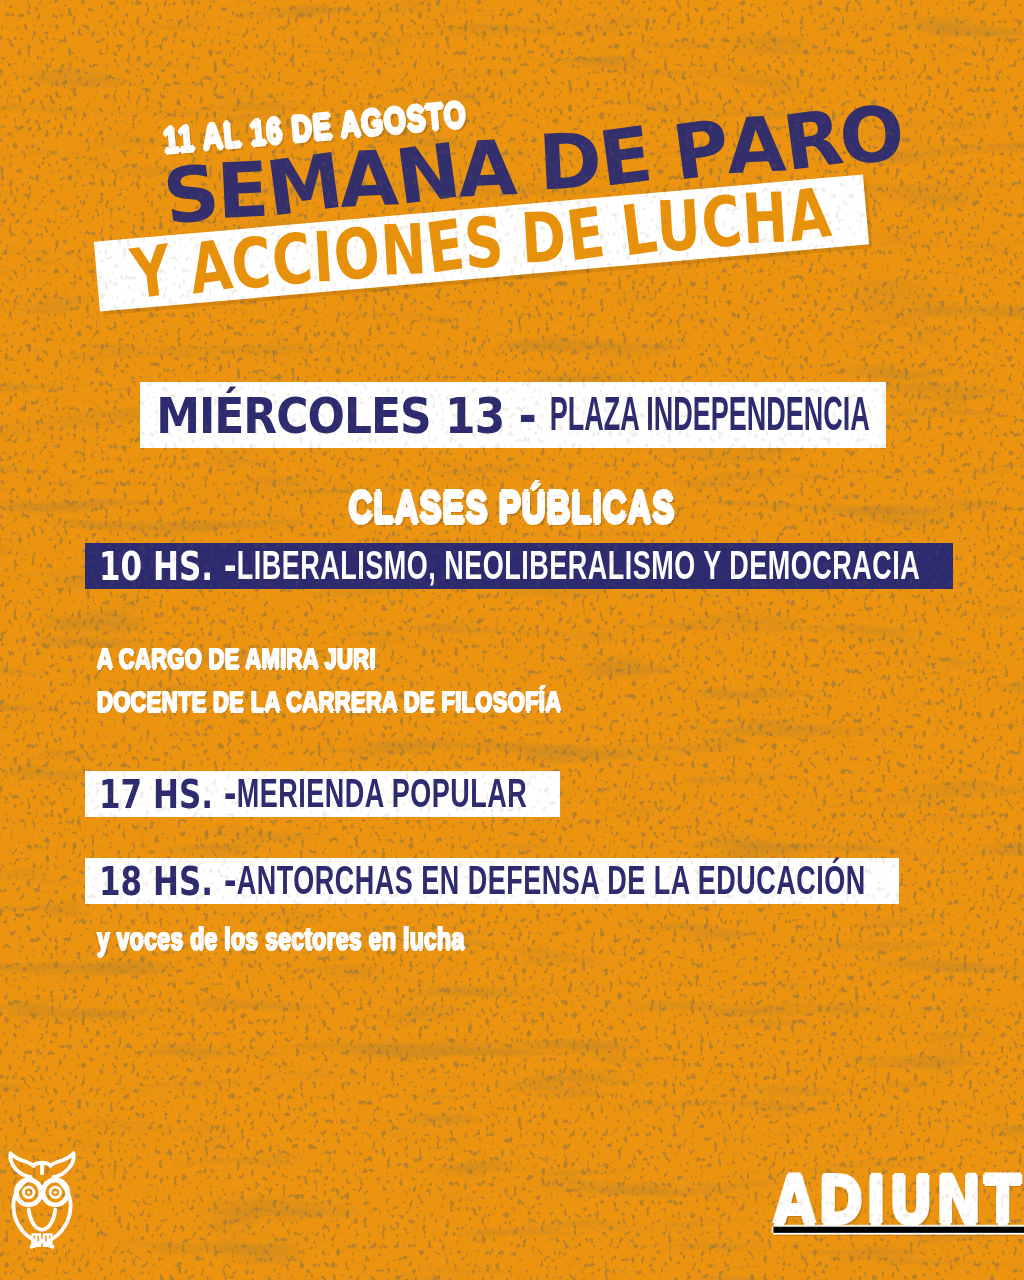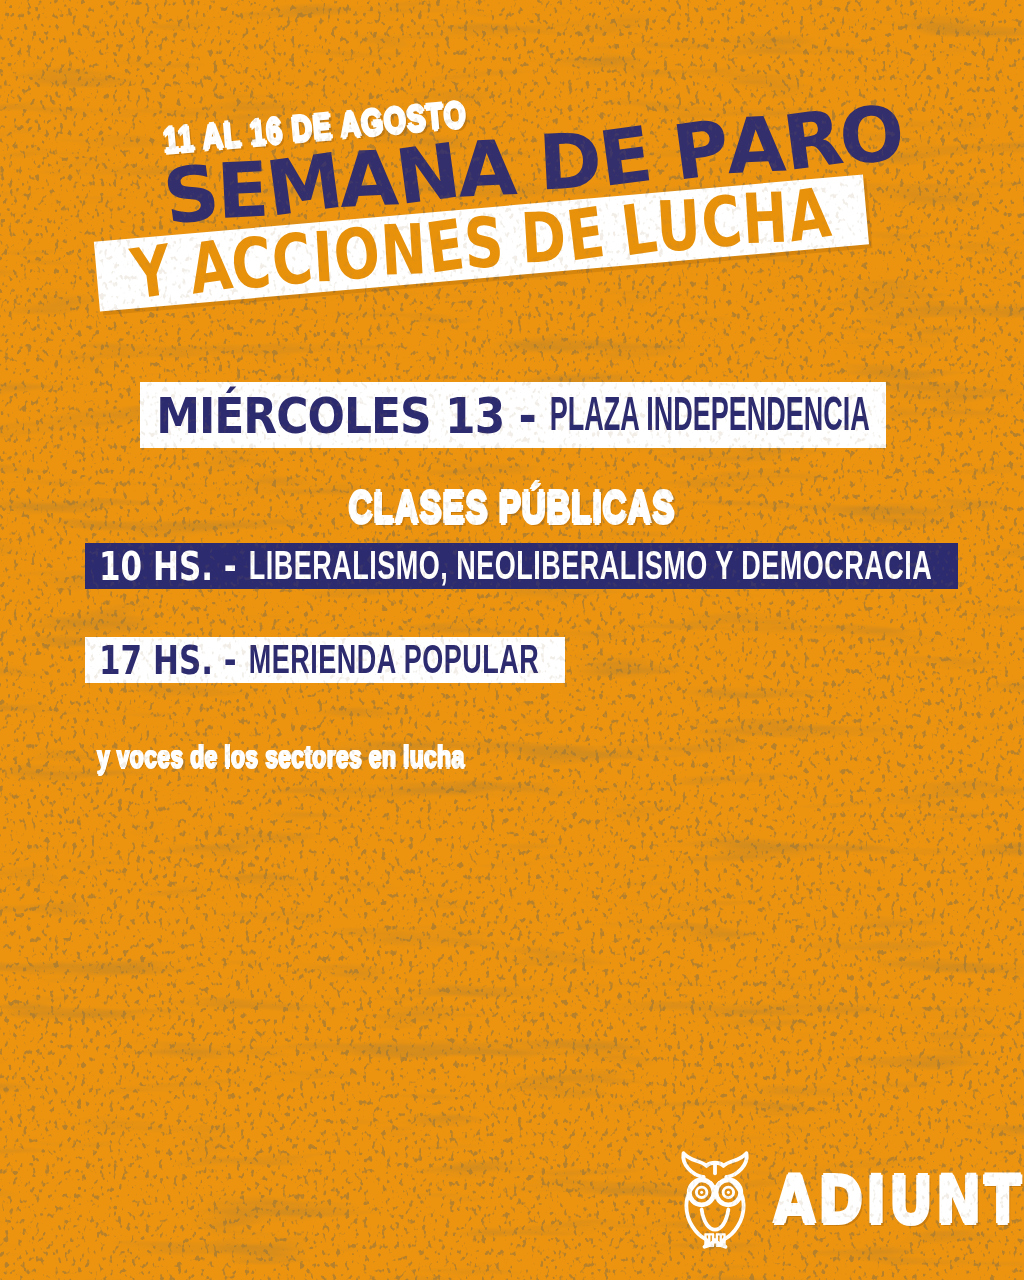--- a/index.html
+++ b/index.html
@@ -70,25 +70,25 @@
   
   .section-heading {
     position:absolute; left:0; top:482px; width:100%; text-align:center; z-index:2;
     color:var(--white,#fff); font-weight:bold; font-size:33px; letter-spacing:1px;
     transform:scaleY(1.35); transform-origin:center top;
   }
 
   
   .events { position:absolute; left:85px; top:543px; z-index:2; }
   .event { margin-bottom:48px; }
-  .event:nth-child(3) { margin-bottom:53px; }
+  .event:nth-child(3) { margin-bottom:41px; }
   .event:last-child { margin-bottom:0; }
   .event-banner {
-    display:inline-flex; align-items:center; gap:12px;
-    height:46px; padding:0 26px 0 14px;
+    display:inline-flex; align-items:center; 
+    height:46px; padding:0 33px 0 14px;
   }
   .event--navy .event-banner { background:var(--navy,#2D2B70); color:var(--white,#fff); }
   .event--white .event-banner { background:var(--white,#fff); color:var(--navy,#2D2B70); }
   .event-time {
     font-family:"DejaVu Sans",sans-serif; font-weight:bold; font-size:31px;
     white-space:nowrap; transform:scaleY(1.25); transform-origin:left center;
   }
   .event-title {
     font-weight:bold; font-size:27px; letter-spacing:.5px; white-space:nowrap;
     transform:scaleY(1.5); transform-origin:left center;
@@ -98,21 +98,21 @@
     width:max-content; font-weight:bold; font-size:22px; line-height:43px;
     letter-spacing:.3px; transform:scaleY(1.3); transform-origin:left center;
     text-shadow:1px 0 currentColor,-1px 0 currentColor,0 1px currentColor,
                 1.5px 1.5px 0 rgba(94,48,2,.22);
   }
   .event--white .event-detail { font-size:23px; transform:scaleY(1.4); line-height:40px; }
 
   
   .footer {
     position:absolute; left:0; top:1150px; width:100%; z-index:2;
-    display:flex; align-items:center; justify-content:flex-end; gap:16px;
+    display:flex; align-items:center; justify-content:space-between; gap:16px;text-decoration:underline;
   }
   .owl { width:84px; height:100px; }
   .org-name {
     color:var(--white,#fff); font-family:"DejaVu Sans",sans-serif; font-weight:bold;
     font-size:54px; letter-spacing:3px;
     transform:scaleY(1.22); transform-origin:center;
   }
 </style>
 </head>
 <body>
@@ -150,31 +150,39 @@
 
 <section class="events">
   <article class="event event--navy">
     <div class="event-banner">
       <span class="event-time">10 HS. -</span>
       <span class="event-title">LIBERALISMO, NEOLIBERALISMO Y DEMOCRACIA</span>
     </div>
   </article>
 
   <article class="event event--navy">
+    <div class="event-details">
+        <div class="event-detail">A CARGO DE AMIRA JURI</div>
+        <div class="event-detail">DOCENTE DE LA CARRERA DE FILOSOFÍA</div>
+      </div>
   </article>
 
   <article class="event event--white">
     <div class="event-banner">
       <span class="event-time">17 HS. -</span>
       <span class="event-title">MERIENDA POPULAR</span>
     </div>
     
   </article>
 
   <article class="event event--white">
+    <div class="event-banner">
+      <span class="event-time">18 HS. -</span>
+      <span class="event-title">ANTORCHAS EN DEFENSA DE LA EDUCACIÓN</span>
+    </div>
     <div class="event-details">
         <div class="event-detail">y voces de los sectores en lucha</div>
       </div>
   </article>
 </section>
 
 <footer class="footer">
   <svg class="owl" viewBox="0 0 88 104" xmlns="http://www.w3.org/2000/svg" aria-hidden="true">
     <g fill="none" stroke="#fff" stroke-width="4" stroke-linecap="round" stroke-linejoin="round">
       <path d="M32,28 C20,26 9,15 11,3 C19,12 28,10 35,16"></path>

